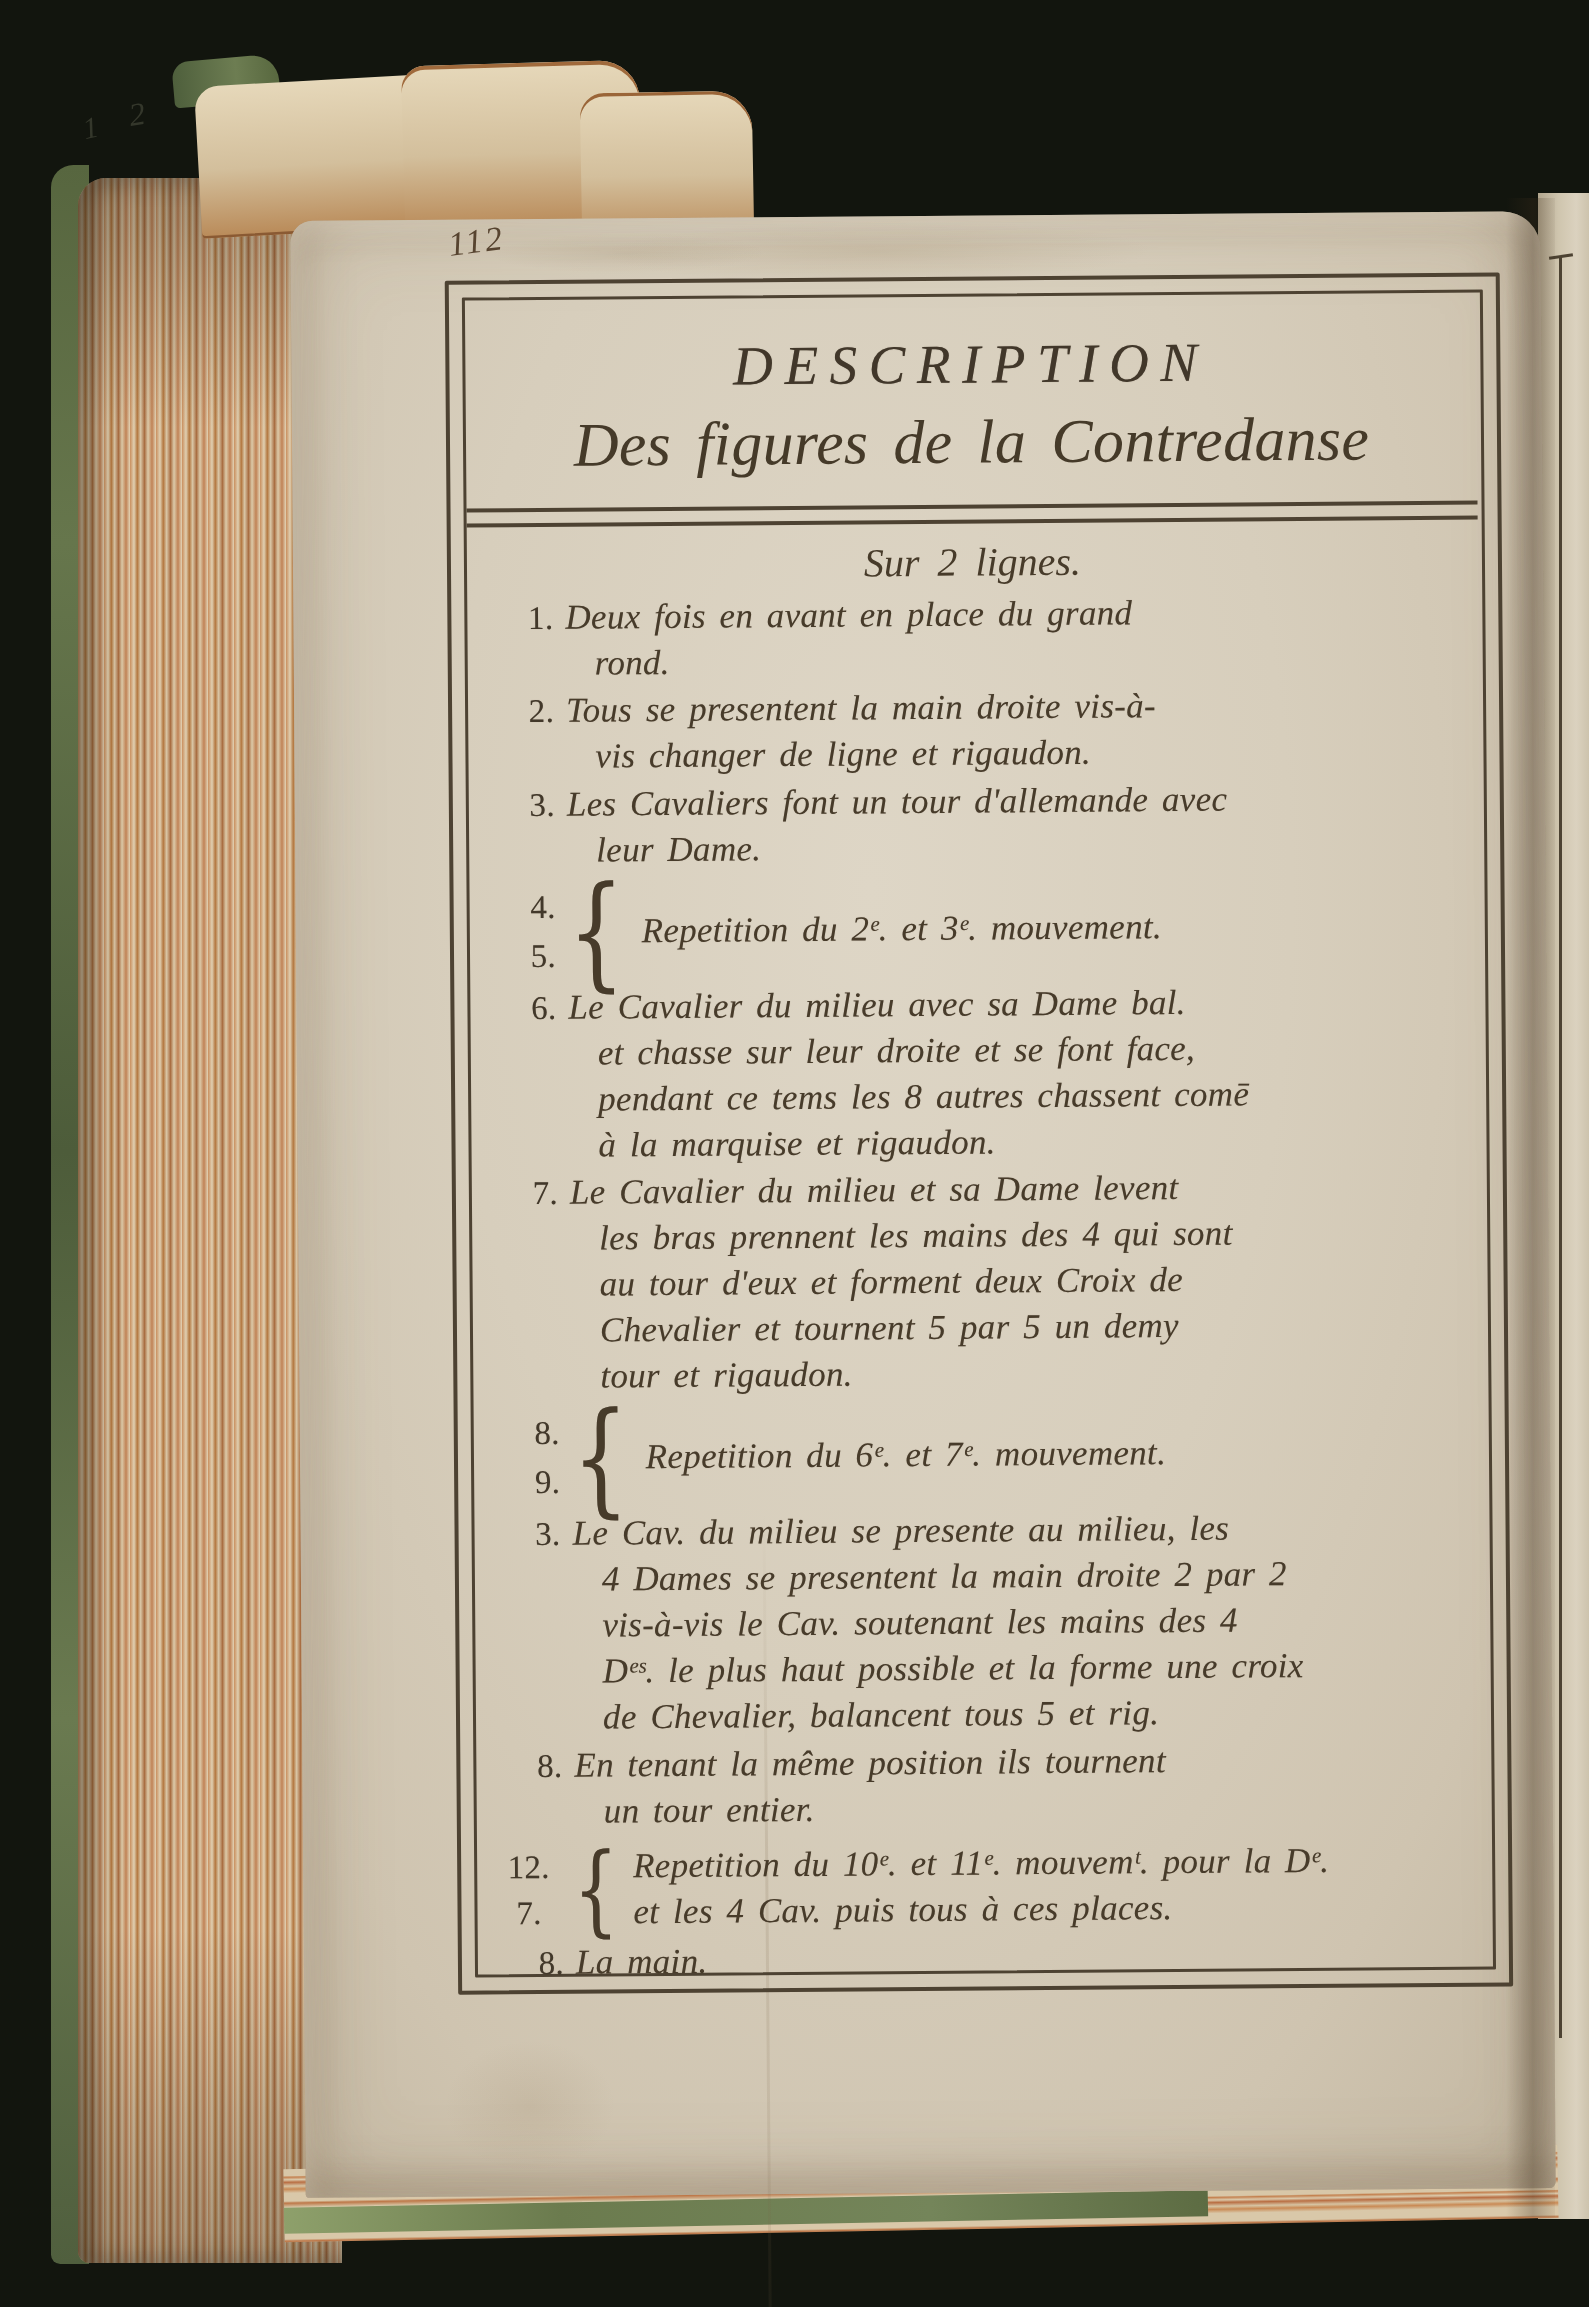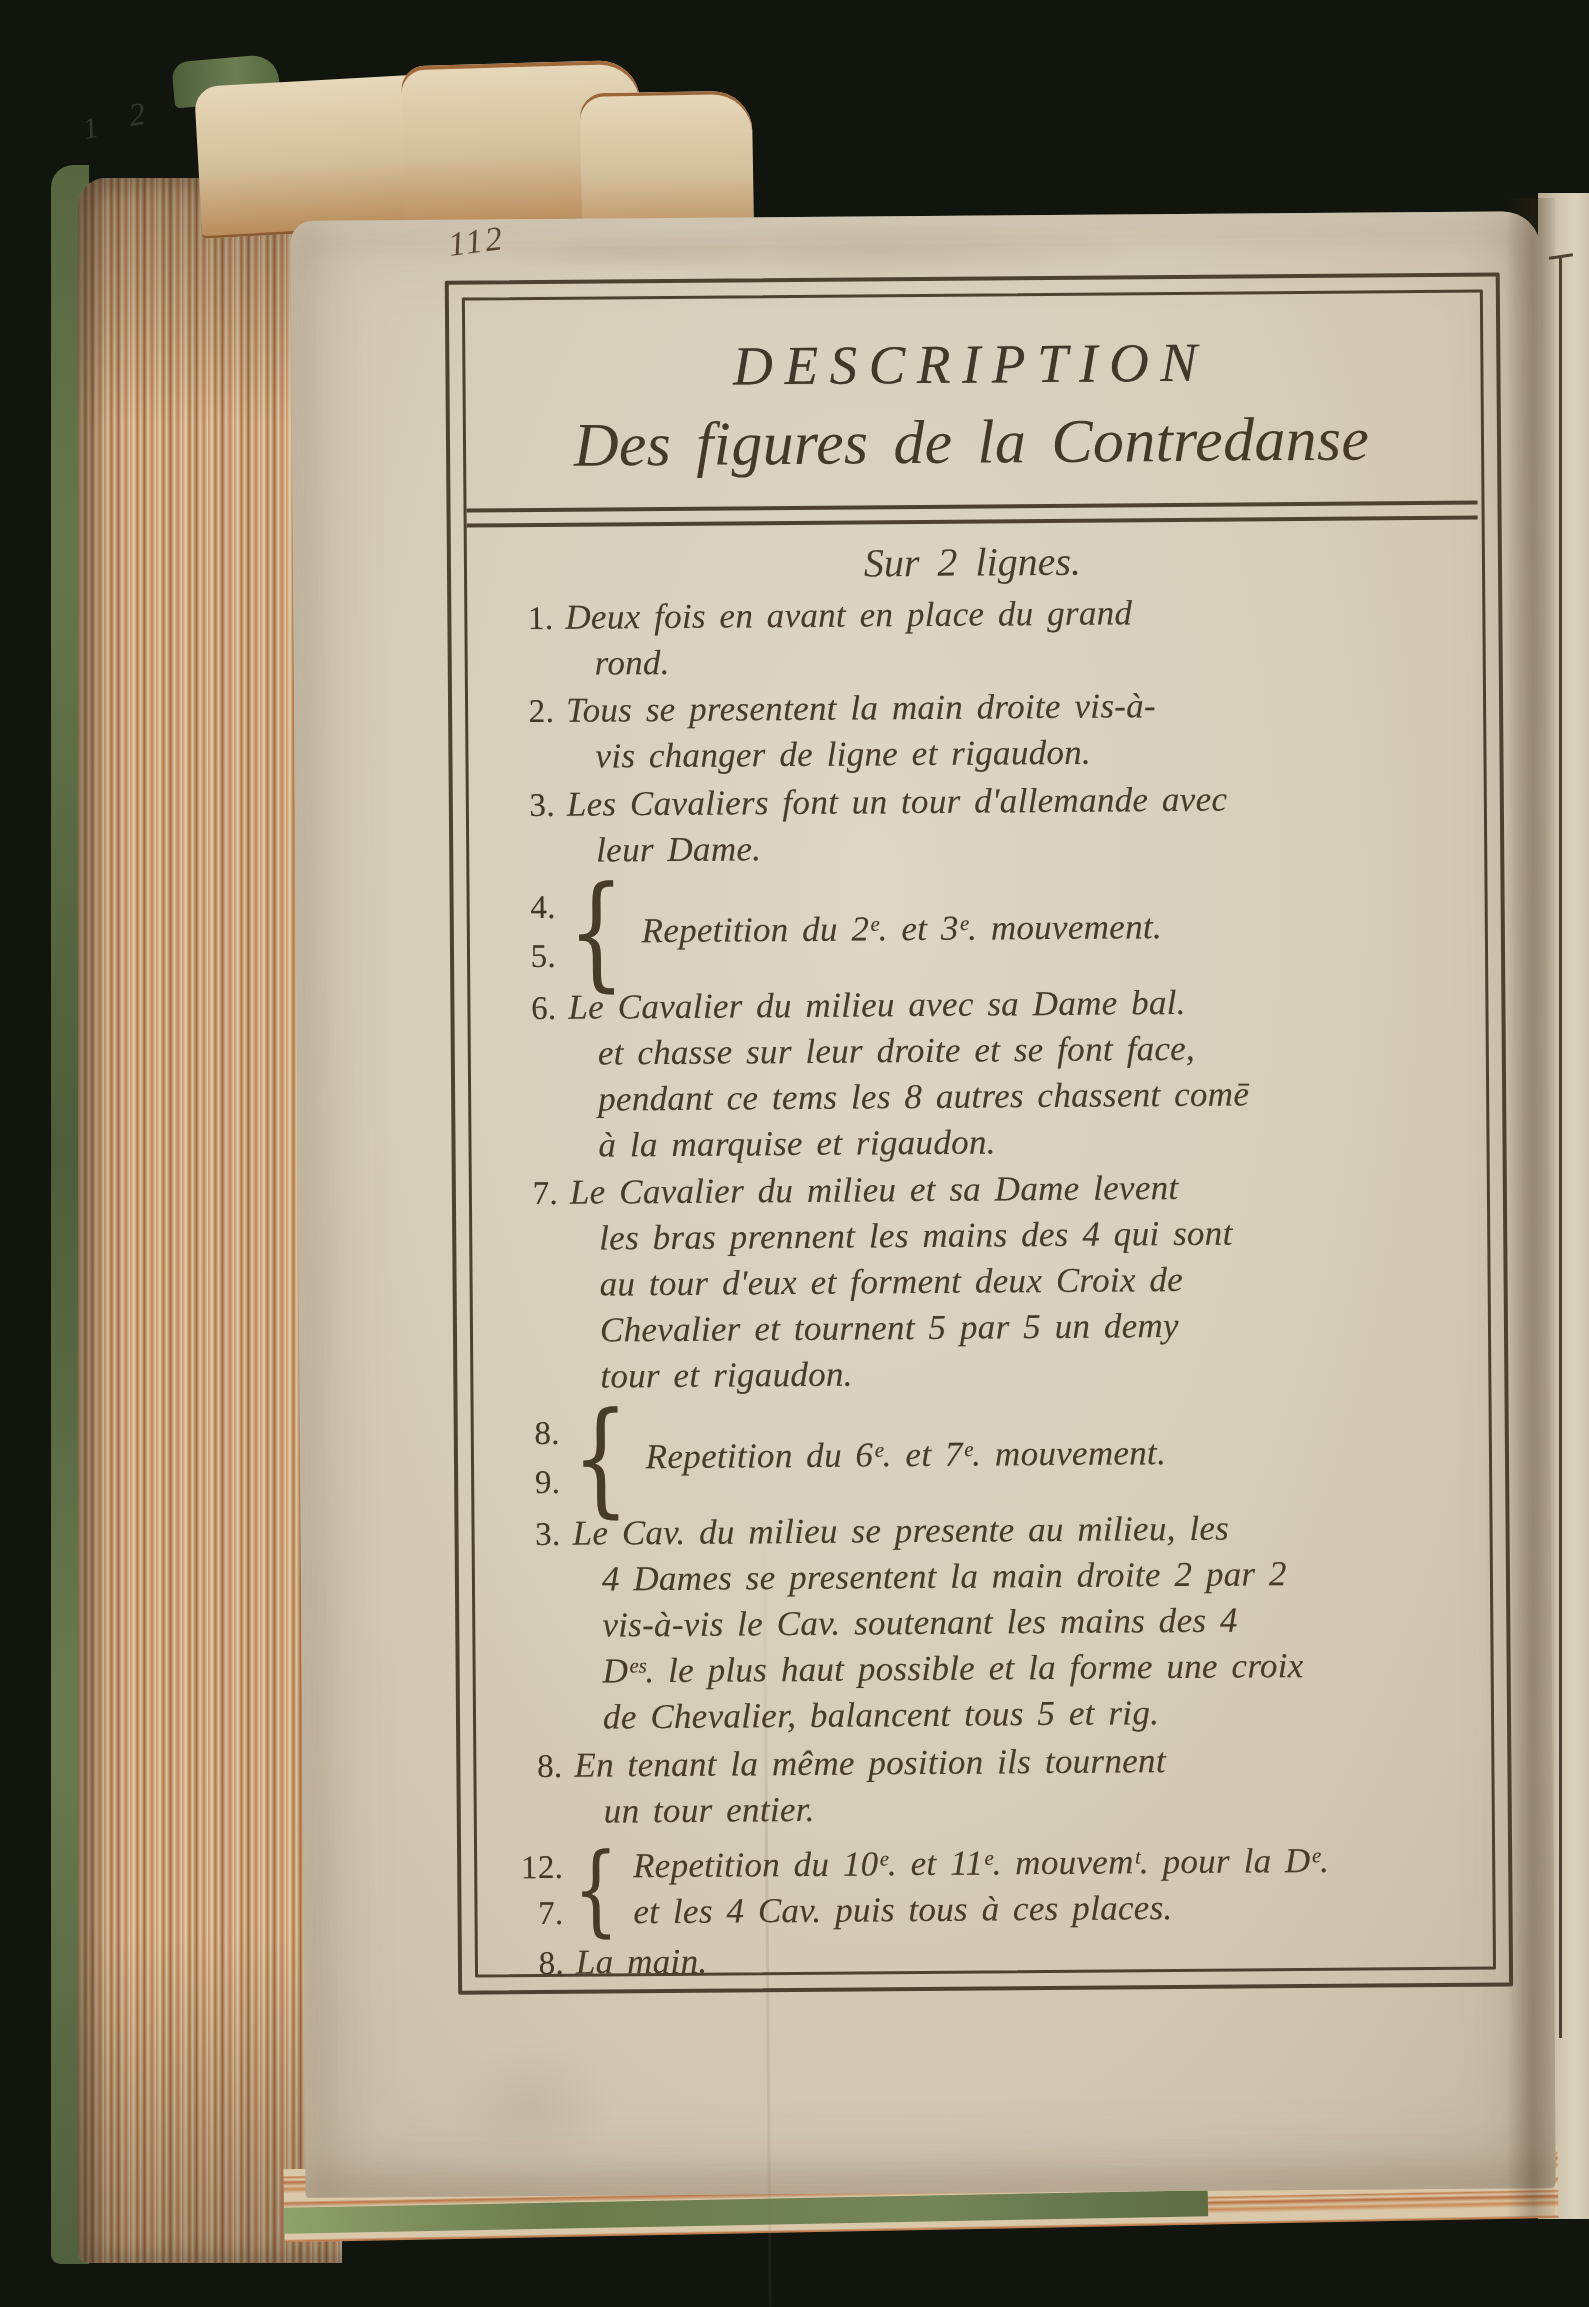--- a/index.html
+++ b/index.html
@@ -100,21 +100,21 @@
   .line.cont{padding-left:29px;}
 
   .item.braced{margin-top:9.2px;margin-bottom:4px;height:98px;align-items:center;}
   .item.braced .num-col{display:flex;flex-direction:column;justify-content:space-between;height:90px;}
   .item.braced .num{line-height:41px;}
   .item.braced .lines{margin-left:4px;}
   .brace{flex:none;font-family:"DejaVu Serif",serif;font-weight:200;font-style:normal;
     font-size:124px;line-height:98px;color:#473b2a;transform:scaleX(.72);margin:0 1.3px;}
   .item.braced.two{height:92px;}
   .item.braced.two .num-col{height:92px;justify-content:center;}
-  .item.braced.two .num{line-height:46px;}
+  .item.braced.two .num{line-height:46px;text-align:center;}
   .item.braced.two .brace{font-size:99px;line-height:92px;}
 </style>
 </head>
 <body>
 
 <div class="photo">
 
   <div class="cover-edge"></div>
   <div class="cover-curl"></div>
   <div class="page-stack"></div>

